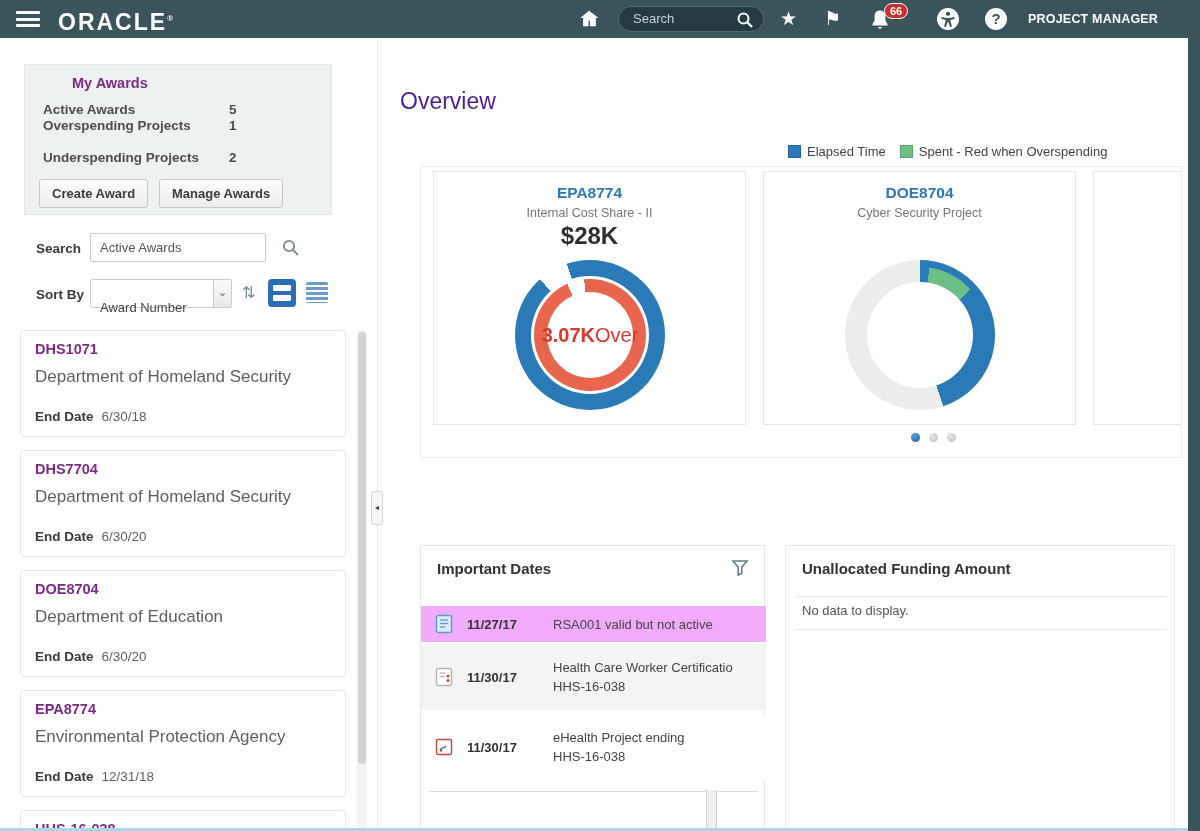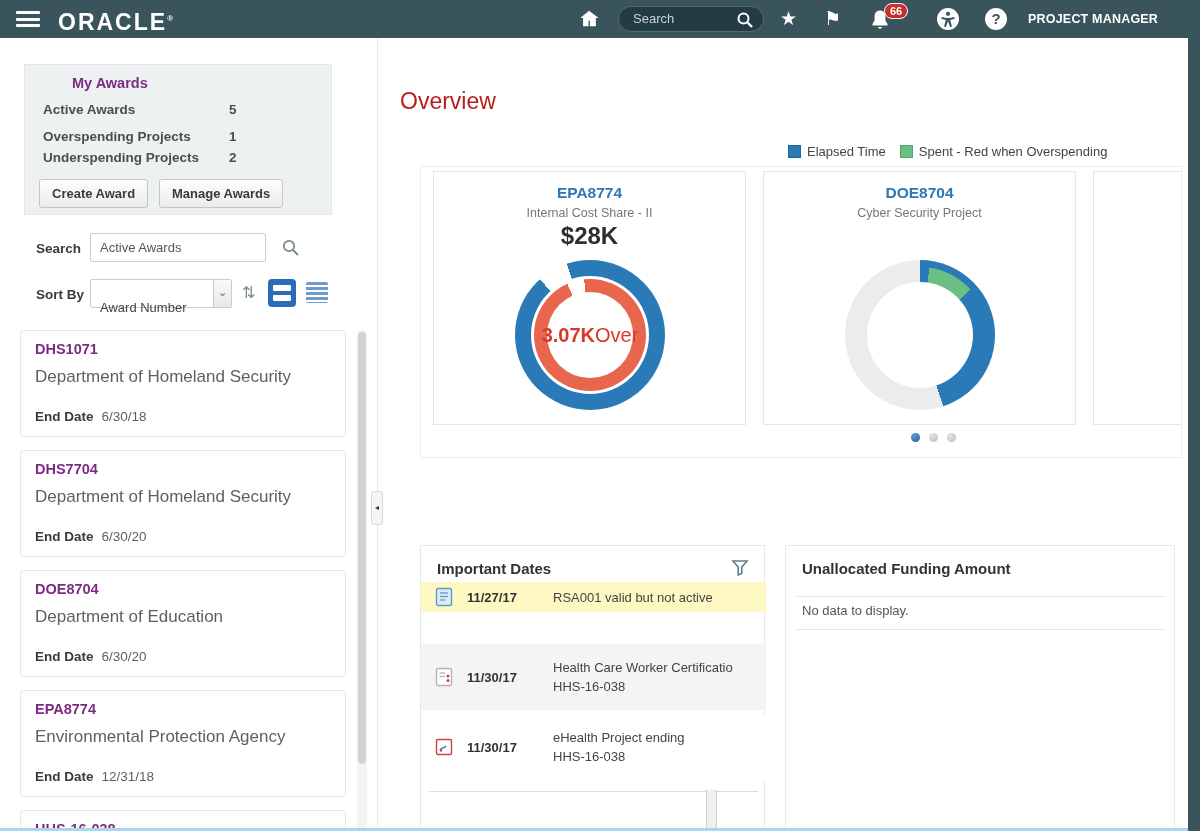--- a/index.html
+++ b/index.html
@@ -50,21 +50,21 @@
   .award-agency { position:absolute; left:14px; top:36px; color:#5f5f5f; font-size:17px; }
   .award-end { position:absolute; left:14px; top:78px; font-size:13.5px; color:#3a3a3a; font-weight:bold; }
   .award-end .dt { font-weight:normal; color:#5f5f5f; margin-left:8px; }
 
   .list-scroll { position:absolute; left:357px; top:330px; width:10px; height:501px; background:#f3f3f3; border-radius:5px; }
   .list-scroll .thumb { position:absolute; left:1px; top:2px; width:8px; height:432px; background:#d2d2d2; border-radius:4px; }
   .v-divider { position:absolute; left:377px; top:38px; width:1px; height:793px; background:#eaeaea; }
   .collapse-handle { position:absolute; left:371px; top:491px; width:12px; height:34px; background:#f5f5f5; border:1px solid #d8d8d8; border-radius:3px; text-align:center; line-height:32px; font-size:8px; color:#333; cursor:pointer; }
 
   
-  .page-title { position:absolute; left:400px; top:88px; font-size:23px; color:#b91c1c; }
+  .page-title { position:absolute; left:400px; top:88px; font-size:23px; color:#4c1d95; }
   .legend { position:absolute; left:788px; top:144px; display:flex; gap:14px; }
   .legend-item { display:flex; align-items:center; gap:6px; font-size:13px; color:#444; }
   .sq { width:13px; height:13px; }
   .sq-blue { background:#2a7ab8; border:1px solid #1f639a; }
   .sq-green { background:#6cbf84; border:1px solid #55a56d; }
 
   .carousel { position:absolute; left:420px; top:166px; width:762px; height:292px; border:1px solid #ededed; background:#fff; overflow:hidden; }
   .chart-card { position:absolute; top:4px; width:313px; height:254px; background:#fff; border:1px solid #e6e6e6; }
   .cc1 { left:12px; } .cc2 { left:342px; } .cc3 { left:672px; }
   .cc-award { position:absolute; left:0; top:12px; width:100%; text-align:center; color:#2c77b8; font-size:15.5px; font-weight:bold; }
@@ -88,21 +88,21 @@
   .dots { position:absolute; left:490px; top:266px; display:flex; gap:9px; }
   .dot { width:9px; height:9px; border-radius:50%; background:radial-gradient(circle at 35% 30%,#e6e6e6,#b9b9b9); cursor:pointer; }
   .dot.active { background:radial-gradient(circle at 35% 30%,#5f9ad1,#1f5fa8); }
 
   .panel-card { position:absolute; top:545px; background:#fff; border:1px solid #e8e8e8; }
   .pc-dates { left:420px; width:345px; height:300px; }
   .pc-unalloc { left:785px; width:390px; height:300px; }
   .pc-title { position:absolute; left:16px; top:14px; font-size:15px; font-weight:bold; color:#333; }
   .filter-btn { position:absolute; right:14px; top:12px; cursor:pointer; }
   .date-row { position:absolute; left:0; width:345px; }
-  .dr1 { top:36px; height:30px; background:#fef9c3; }
+  .dr1 { top:60px; height:36px; background:#f0abfc; }
   .dr2 { top:98px; height:66px; background:#f4f4f4; }
   .dr3 { top:168px; height:66px; background:#fff; }
   .dr-icon { position:absolute; left:14px; top:50%; transform:translateY(-50%); width:18px; height:20px; }
   .dr-date { position:absolute; left:46px; top:50%; transform:translateY(-50%); font-size:13px; font-weight:bold; color:#333; }
   .dr-text { position:absolute; left:132px; top:50%; transform:translateY(-50%); font-size:13px; color:#444; width:212px; }
   .dr-text .l1, .dr-text .l2 { white-space:nowrap; overflow:hidden; line-height:19px; }
   .hsep { position:absolute; left:8px; width:329px; height:1px; background:#ddd; }
   .sep-bottom { top:245px; }
   .un-sep { position:absolute; left:10px; width:370px; height:1px; background:#e8e8e8; }
   .un-text { position:absolute; left:16px; top:57px; font-size:13px; color:#555; }
@@ -150,21 +150,21 @@
     <div class="nav-user">
       <span>PROJECT MANAGER (Broc...</span><span class="caret">▼</span>
     </div>
   </div>
 
   <div class="myawards">
     <div class="myawards-title">My Awards</div>
     <div class="stat-row" style="top:37px;">
       <span>Active Awards</span><span class="val">5</span>
     </div>
-    <div class="stat-row" style="top:64px;">
+    <div class="stat-row" style="top:53px;">
       <span>Overspending Projects</span><span class="val">1</span>
     </div>
     <div class="stat-row" style="top:85px;">
       <span>Underspending Projects</span><span class="val">2</span>
     </div>
     <button class="btn" style="left:14px; top:114px;">Create Award</button>
     <button class="btn" style="left:134px; top:114px;">Manage Awards</button>
   </div>
 
   <div class="fld-label" style="left:36px; top:241px;">Search</div>

